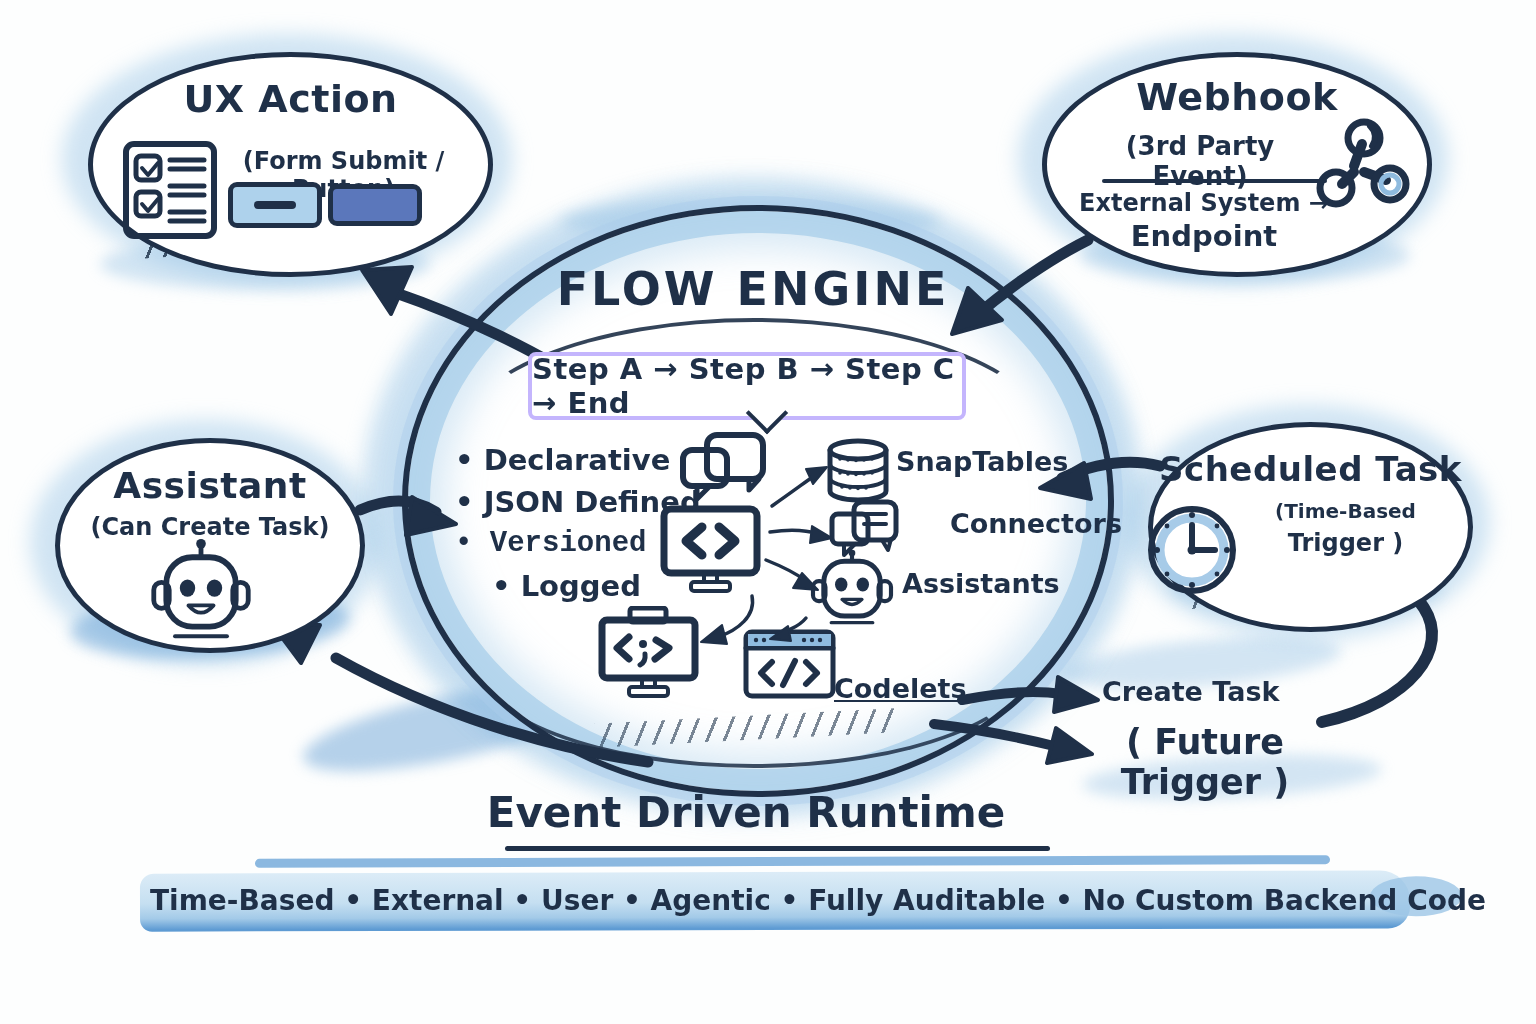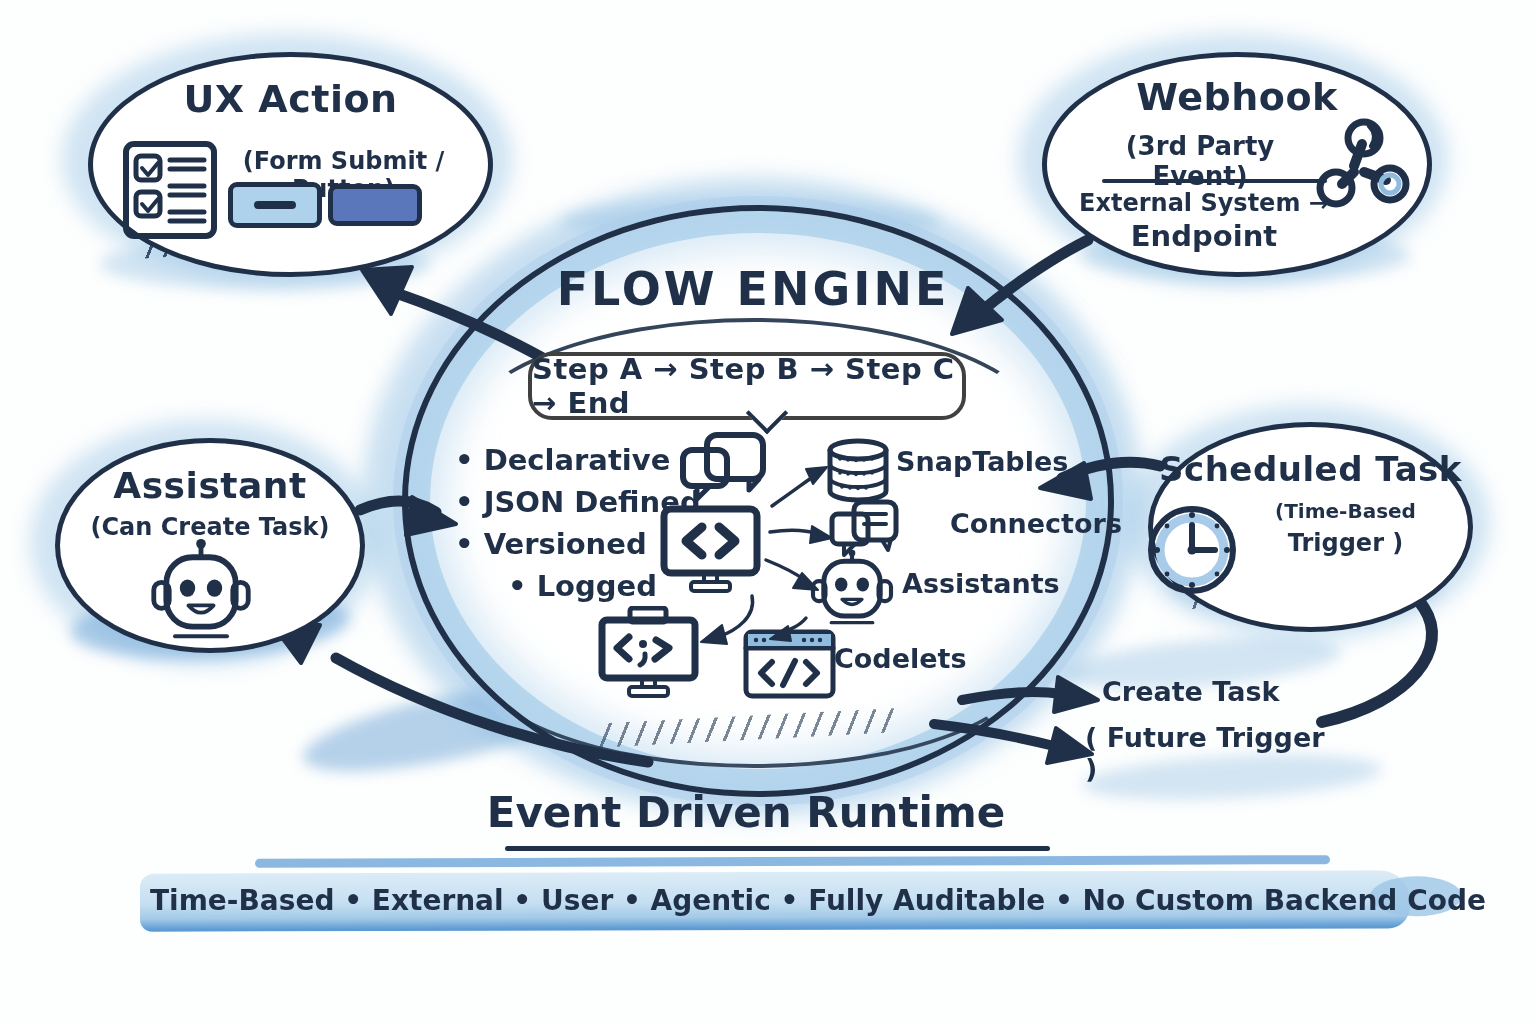--- a/index.html
+++ b/index.html
@@ -17,22 +17,22 @@
   #engine-ellipse{position:absolute;left:402px;top:205px;width:700px;height:580px;border:6px solid #1f3048;
      border-radius:50%;z-index:2;
      background:#fff;
      box-shadow: inset 0 0 0 22px rgba(142,191,227,.50),
                  inset 0 0 36px 38px rgba(142,191,227,.34),
                  0 0 0 9px rgba(170,205,236,.45),
                  0 0 28px 16px rgba(170,205,236,.35);}
   .engine-arc{position:absolute;border:4px solid transparent;border-radius:50%;z-index:3;}
   #engine-title{position:absolute;left:518px;top:262px;width:470px;text-align:center;
      font-size:46px;font-weight:bold;text-transform:uppercase;letter-spacing:3px;z-index:3;}
-  #step-box{position:absolute;left:528px;top:352px;width:430px;height:60px;border:4px solid #404040;
-     border-radius:24px;background:#fff;z-index:5;display:flex;align-items:center;justify-content:center;
+  #step-box{position:absolute;left:528px;top:352px;width:430px;height:60px;border:4px solid #c4b5fd;
+     border-radius:8px;background:#fff;z-index:5;display:flex;align-items:center;justify-content:center;
      font-size:29px;font-weight:bold;letter-spacing:.5px;}
   #step-tail{position:absolute;left:752px;top:398px;width:26px;height:26px;background:#fff;
      border-right:4px solid #1f3048;border-bottom:4px solid #1f3048;transform:rotate(45deg);z-index:6;}
   .feature{position:absolute;font-size:29px;font-weight:bold;z-index:3;white-space:nowrap;}
   .comp-label{position:absolute;font-size:27px;font-weight:bold;z-index:3;white-space:nowrap;}
   .icon{position:absolute;z-index:6;}
   .icon.inner{z-index:3;}
   
   .ux-btn{position:absolute;border:5px solid #1f3048;border-radius:9px;z-index:6;}
   .ux-btn.light{background:#aed2ec;}
@@ -84,22 +84,22 @@
 
   <div id="engine-title">Flow Engine</div>
 
   <div id="step-box">
     <span>Step A → Step B → Step C → End</span>
   </div>
   <div id="step-tail"></div>
 
   <div class="feature" style="left:455px;top:443px;">• Declarative</div>
   <div class="feature" style="left:455px;top:485px;">• JSON Defined</div>
-  <div class="feature" style="left:455px;top:527px;">• Versioned</div>
-  <div class="feature" style="left:508px;top:569px;">• Logged</div>
+  <div class="feature" style="left:455px;top:527px;font-family:Liberation Mono, monospace;">• Versioned</div>
+  <div class="feature" style="left:492px;top:569px;">• Logged</div>
 
   <svg class="icon inner" style="left:675px;top:430px;" width="105" height="80" viewBox="0 0 105 80">
     <rect x="32" y="5" width="56" height="44" rx="10" fill="#fff" class="ink" stroke-width="6"></rect>
     <path d="M74 49 v11 l10 -11" fill="#fff" class="ink" stroke-width="5"></path>
     <rect x="8" y="20" width="44" height="36" rx="9" fill="#a9cde9" class="ink" stroke-width="6"></rect>
     <path d="M22 56 v13 l13 -13" fill="#a9cde9" class="ink" stroke-width="5"></path>
   </svg>
   <svg class="icon inner" style="left:658px;top:503px;" width="105" height="95" viewBox="0 0 105 95">
     <rect x="6" y="6" width="93" height="64" rx="7" fill="#cfe3f3" class="ink" stroke-width="7"></rect>
     <path d="M44 24 L28 38 L44 52" class="ink" stroke-width="9"></path>
@@ -172,21 +172,21 @@
       <circle cx="14" cy="12" r="2.2"></circle>
         <circle cx="22" cy="12" r="2.2"></circle>
       <circle cx="62" cy="12" r="2.2"></circle>
         <circle cx="70" cy="12" r="2.2"></circle>
         <circle cx="78" cy="12" r="2.2"></circle>
     </g>
     <path d="M30 34 L19 45 L30 56" class="ink" stroke-width="6"></path>
     <path d="M41 57 L53 33" class="ink" stroke-width="6"></path>
     <path d="M64 34 L75 45 L64 56" class="ink" stroke-width="6"></path>
   </svg>
-  <div class="comp-label" style="left:834px;top:643px;">Codelets</div>
+  <div class="comp-label" style="left:834px;top:673px;text-decoration:underline;">Codelets</div>
 
   <div class="hatch" style="left:140px;top:228px;width:250px;height:22px;transform:rotate(-4deg);"></div>
   <div class="hatch" style="left:595px;top:716px;width:300px;height:24px;transform:rotate(-3deg);opacity:.6;"></div>
   <div class="hatch" style="left:1185px;top:585px;width:150px;height:18px;transform:rotate(-5deg);opacity:.7;"></div>
 
   <div class="bubble" style="left:88px;top:52px;width:395px;height:215px;">
     <div class="bubble-title" style="top:20px;font-size:38px;">UX Action</div>
     <div class="bubble-sub" style="left:118px;top:90px;width:265px;font-size:24px;">(Form Submit / Button)</div>
   </div>
   <svg class="icon" style="left:120px;top:138px;" width="100" height="105" viewBox="0 0 100 105">
@@ -251,21 +251,21 @@
         <circle cx="75" cy="74" r="2.4"></circle>
         <circle cx="25" cy="74" r="2.4"></circle>
         <circle cx="25" cy="26" r="2.4"></circle>
     </g>
     <line x1="50" y1="50" x2="50" y2="25" class="ink" stroke-width="6"></line>
     <line x1="50" y1="50" x2="73" y2="50" class="ink" stroke-width="6"></line>
     <circle cx="50" cy="50" r="4.5" fill="#1f3048"></circle>
   </svg>
 
   <div style="position:absolute;left:1102px;top:676px;width:210px;text-align:left;font-size:27px;font-weight:bold;z-index:5;">Create Task</div>
-  <div style="position:absolute;left:1085px;top:722px;width:240px;font-size:27px;font-weight:bold;z-index:5;">( Future Trigger )</div>
+  <div style="position:absolute;left:1085px;top:722px;width:240px;text-align:center;font-size:35px;font-weight:bold;z-index:5;">( Future Trigger )</div>
 
   <div id="footer-title">Event Driven Runtime</div>
   <div id="footer-underline"></div>
   <div id="banner-stripe"></div>
   <div id="banner-band"></div>
   <div id="banner-text">Time-Based • External • User • Agentic • Fully Auditable • No Custom Backend Code</div>
 
   <svg class="overlay" width="1536" height="1024" viewBox="0 0 1536 1024">
 
     <g>

